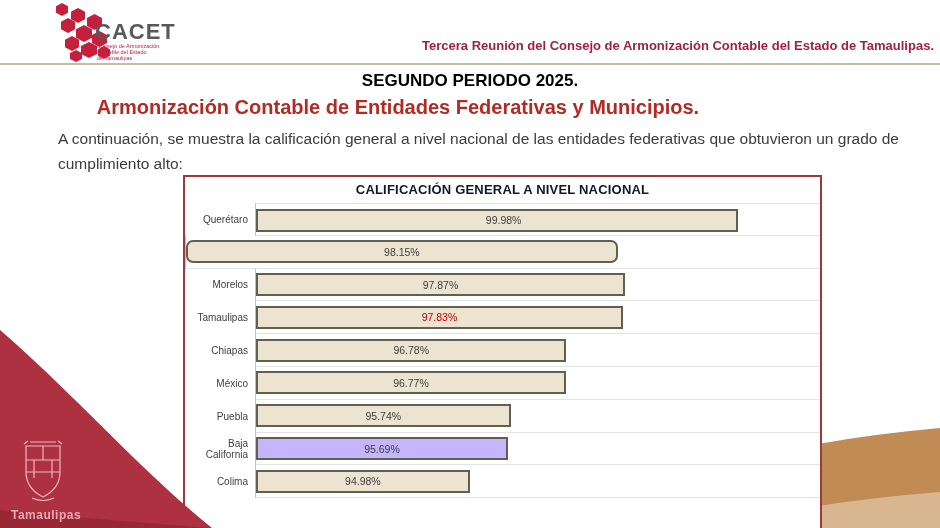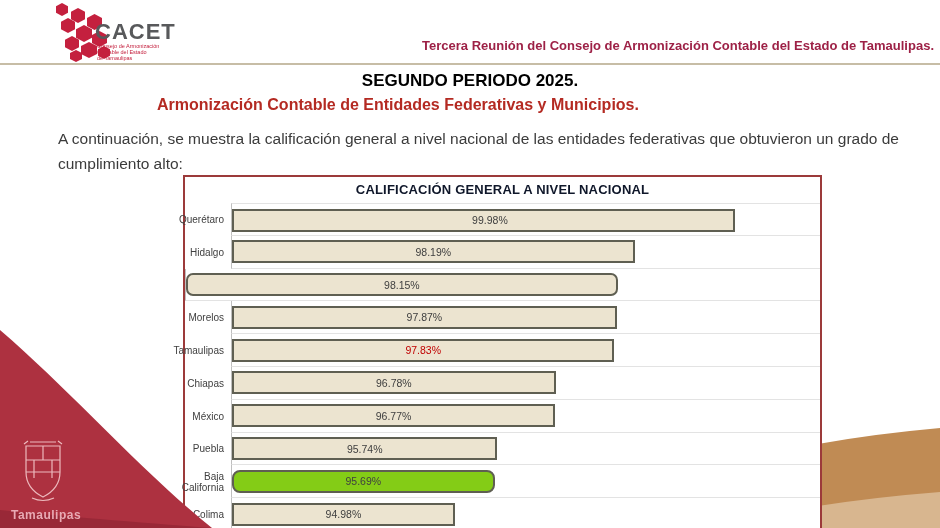--- a/index.html
+++ b/index.html
@@ -11,30 +11,30 @@
   .logo-hex { position:absolute; background:#c4203e; clip-path:polygon(50% 0%,100% 25%,100% 75%,50% 100%,0% 75%,0% 25%); }
   .brand { position:absolute; left:95px; top:19px; font-size:22px; font-weight:bold; color:#58595b; letter-spacing:1px; }
   .brand-sub { position:absolute; left:97px; top:43px; font-size:5.5px; line-height:6px; color:#c4203e; }
 
   
   .ribbon { position:absolute; top:38px; left:0; width:934px; text-align:right; font-size:13px; font-weight:bold; color:#9d2146; }
   .top-divider { position:absolute; top:63px; left:0; width:940px; height:2px; background:#c7bda6; }
 
   
   .title1 { position:absolute; top:71px; left:0; width:940px; text-align:center; font-size:17px; font-weight:bold; color:#000000; }
-  .title2 { position:absolute; top:96px; left:0; width:796px; text-align:center; font-size:16px; font-weight:bold; color:#b42a22; }
+  .title2 { position:absolute; top:96px; left:0; width:796px; text-align:center; font-size:20px; font-weight:bold; color:#b42a22; }
   .intro  { position:absolute; top:126px; left:58px; width:862px; font-size:15.5px; line-height:25px; color:#3b3b3b; }
 
   
   .chart-panel { position:absolute; left:183px; top:175px; width:639px; height:360px;
                  background:#fff; border:2px solid #9c3a3a; z-index:2; }
   .chart-title { margin-top:5px; text-align:center; font-size:13px; font-weight:bold; color:#0f172a; letter-spacing:0.2px; }
   .chart-rows { margin-top:6px; }
   .chart-row { display:flex; height:32.8px; }
-  .cat-label { width:46px; padding-right:7px; font-size:10px; color:#404040; text-align:right;
+  .cat-label { width:70px; padding-right:7px; font-size:10px; color:#404040; text-align:right;
                display:flex; align-items:center; justify-content:flex-end; }
   .bar-cell { flex:1; position:relative; border-bottom:1px solid #e3e3e3; border-left:1px solid #bfbfbf; }
   .chart-row:first-child .bar-cell { border-top:1px solid #e3e3e3; }
   .bar { position:absolute; top:4.5px; left:0; height:23px; background:#ece4d0; border:2px solid #5f5f52;
          display:flex; align-items:center; justify-content:center; }
   .bar-val { font-size:10.5px; color:#404040; white-space:nowrap; }
   .chart-row.hl .bar-val { color:#c00000; font-weight:normal; }
 
   
   .left-accent { position:absolute; left:0; top:318px; z-index:3; }
@@ -79,28 +79,20 @@
     <div class="chart-rows">
     <div class="chart-row">
       <div class="cat-label">Querétaro</div>
       <div class="bar-cell">
         <div class="bar" style="width: 85.52%; background: rgb(236, 228, 208); border-color: rgb(95, 95, 82); padding-left: 13px;">
           <span class="bar-val">99.98%</span>
         </div>
       </div>
     </div>
 
-    <div class="chart-row">
-      <div class="cat-label">Hidalgo</div>
-      <div class="bar-cell">
-        <div class="bar" style="width: 68.48%; background: rgb(236, 228, 208); border-color: rgb(95, 95, 82);">
-          <span class="bar-val">98.19%</span>
-        </div>
-      </div>
-    </div>
 
     <div class="chart-row">
       <div class="bar-cell">
         <div class="bar" style="width: 68.1%; background: rgb(236, 228, 208); border-color: rgb(95, 95, 82); border-radius: 7px;">
           <span class="bar-val">98.15%</span>
         </div>
       </div>
     </div>
 
     <div class="chart-row">
@@ -144,21 +136,21 @@
       <div class="bar-cell">
         <div class="bar" style="width: 45.14%; background: rgb(236, 228, 208); border-color: rgb(95, 95, 82);">
           <span class="bar-val">95.74%</span>
         </div>
       </div>
     </div>
 
     <div class="chart-row">
       <div class="cat-label">Baja California</div>
       <div class="bar-cell">
-        <div class="bar" style="width: 44.67%; background: #84cc16; border-color: rgb(95, 95, 82); border-radius: 8px;">
+        <div class="bar" style="width: 44.67%; background: #c4b5fd; border-color: rgb(95, 95, 82);">
           <span class="bar-val">95.69%</span>
         </div>
       </div>
     </div>
 
     <div class="chart-row">
       <div class="cat-label">Colima</div>
       <div class="bar-cell">
         <div class="bar" style="width: 37.9%; background: rgb(236, 228, 208); border-color: rgb(95, 95, 82);">
           <span class="bar-val">94.98%</span>

